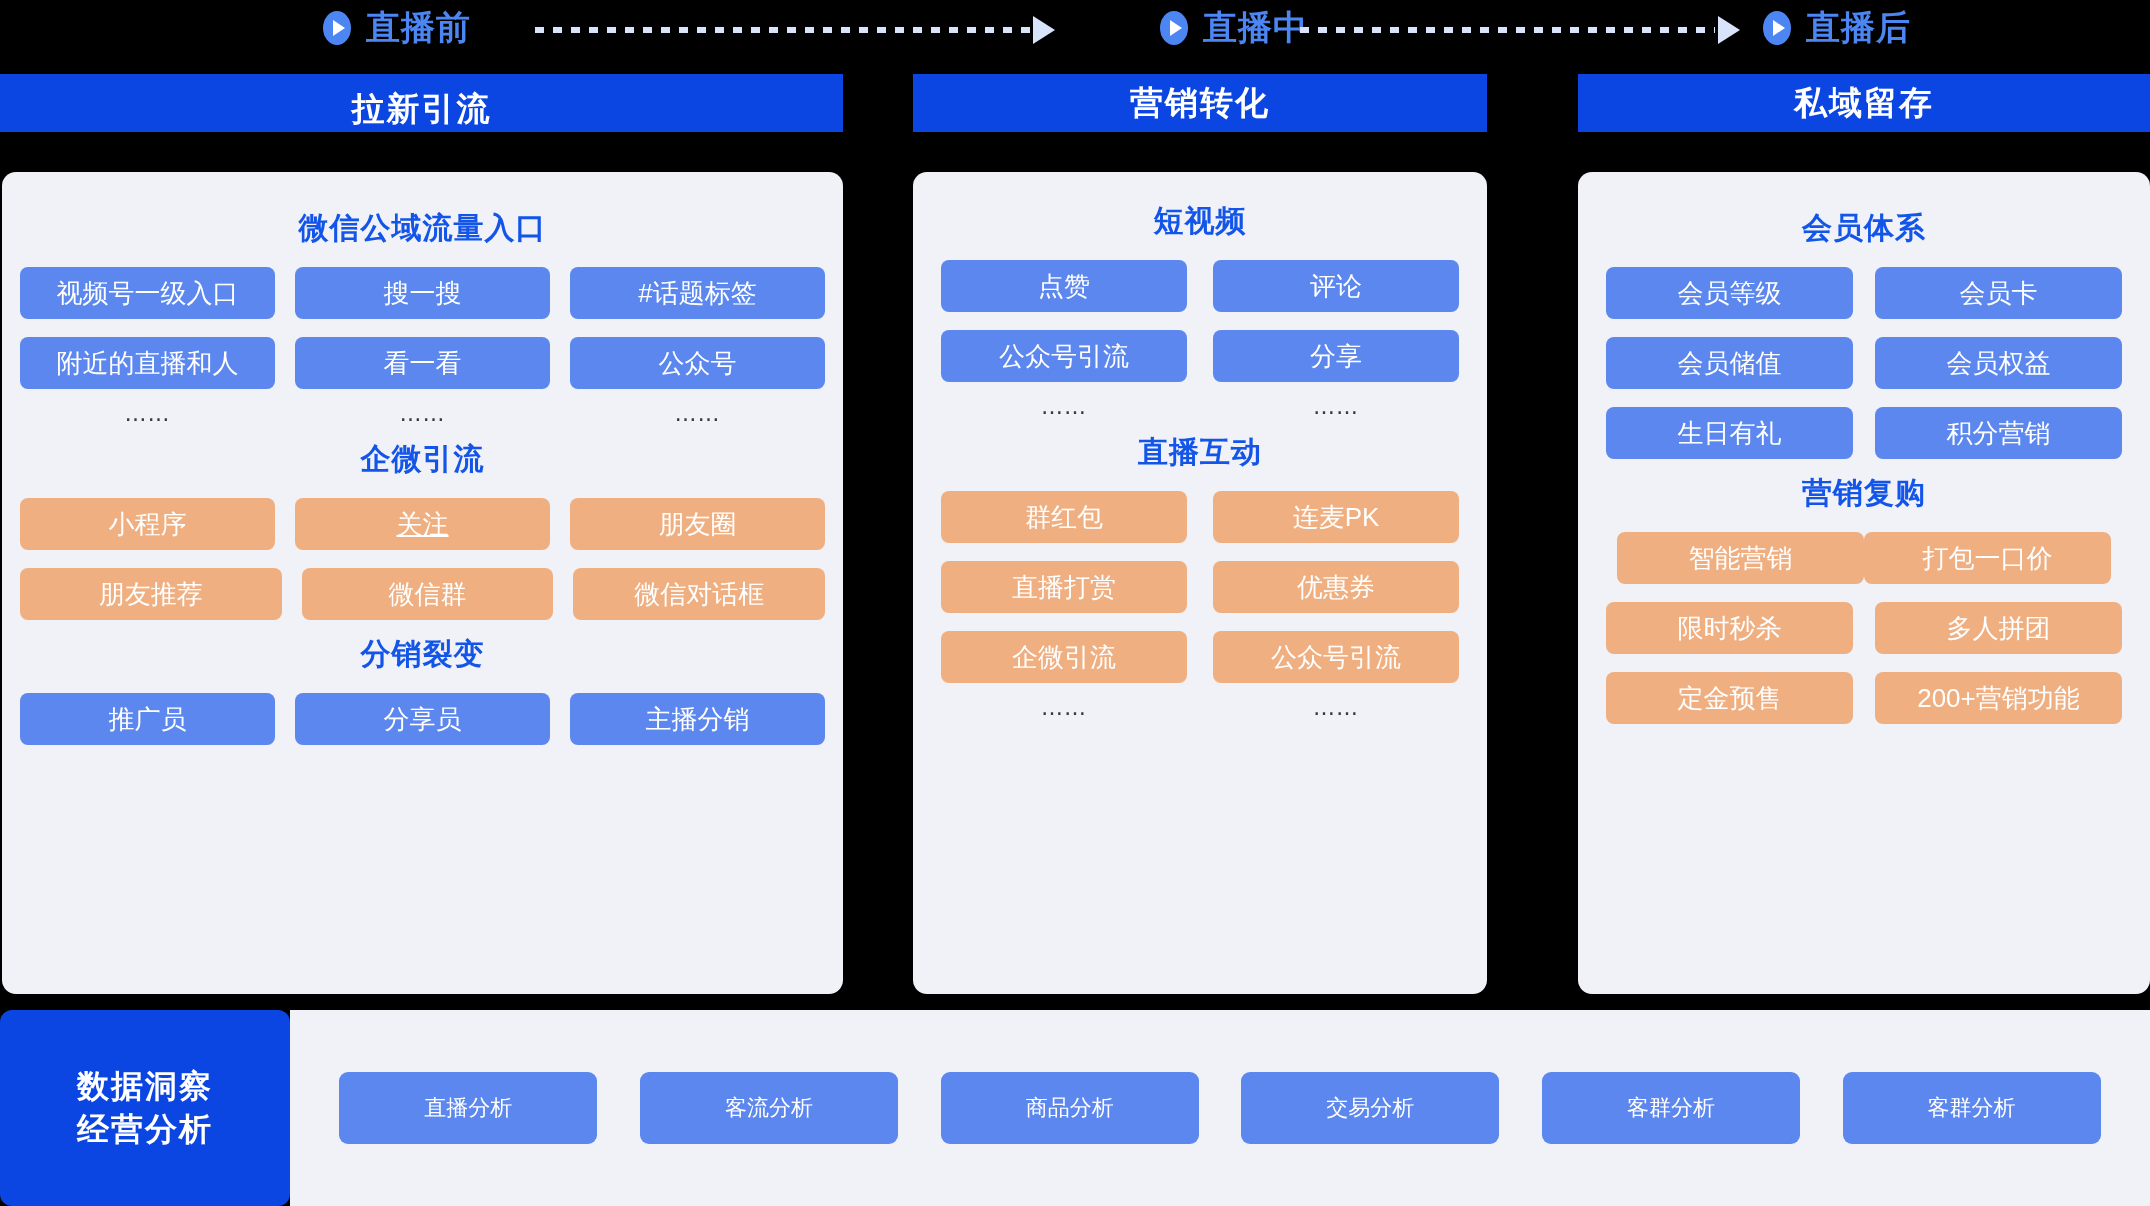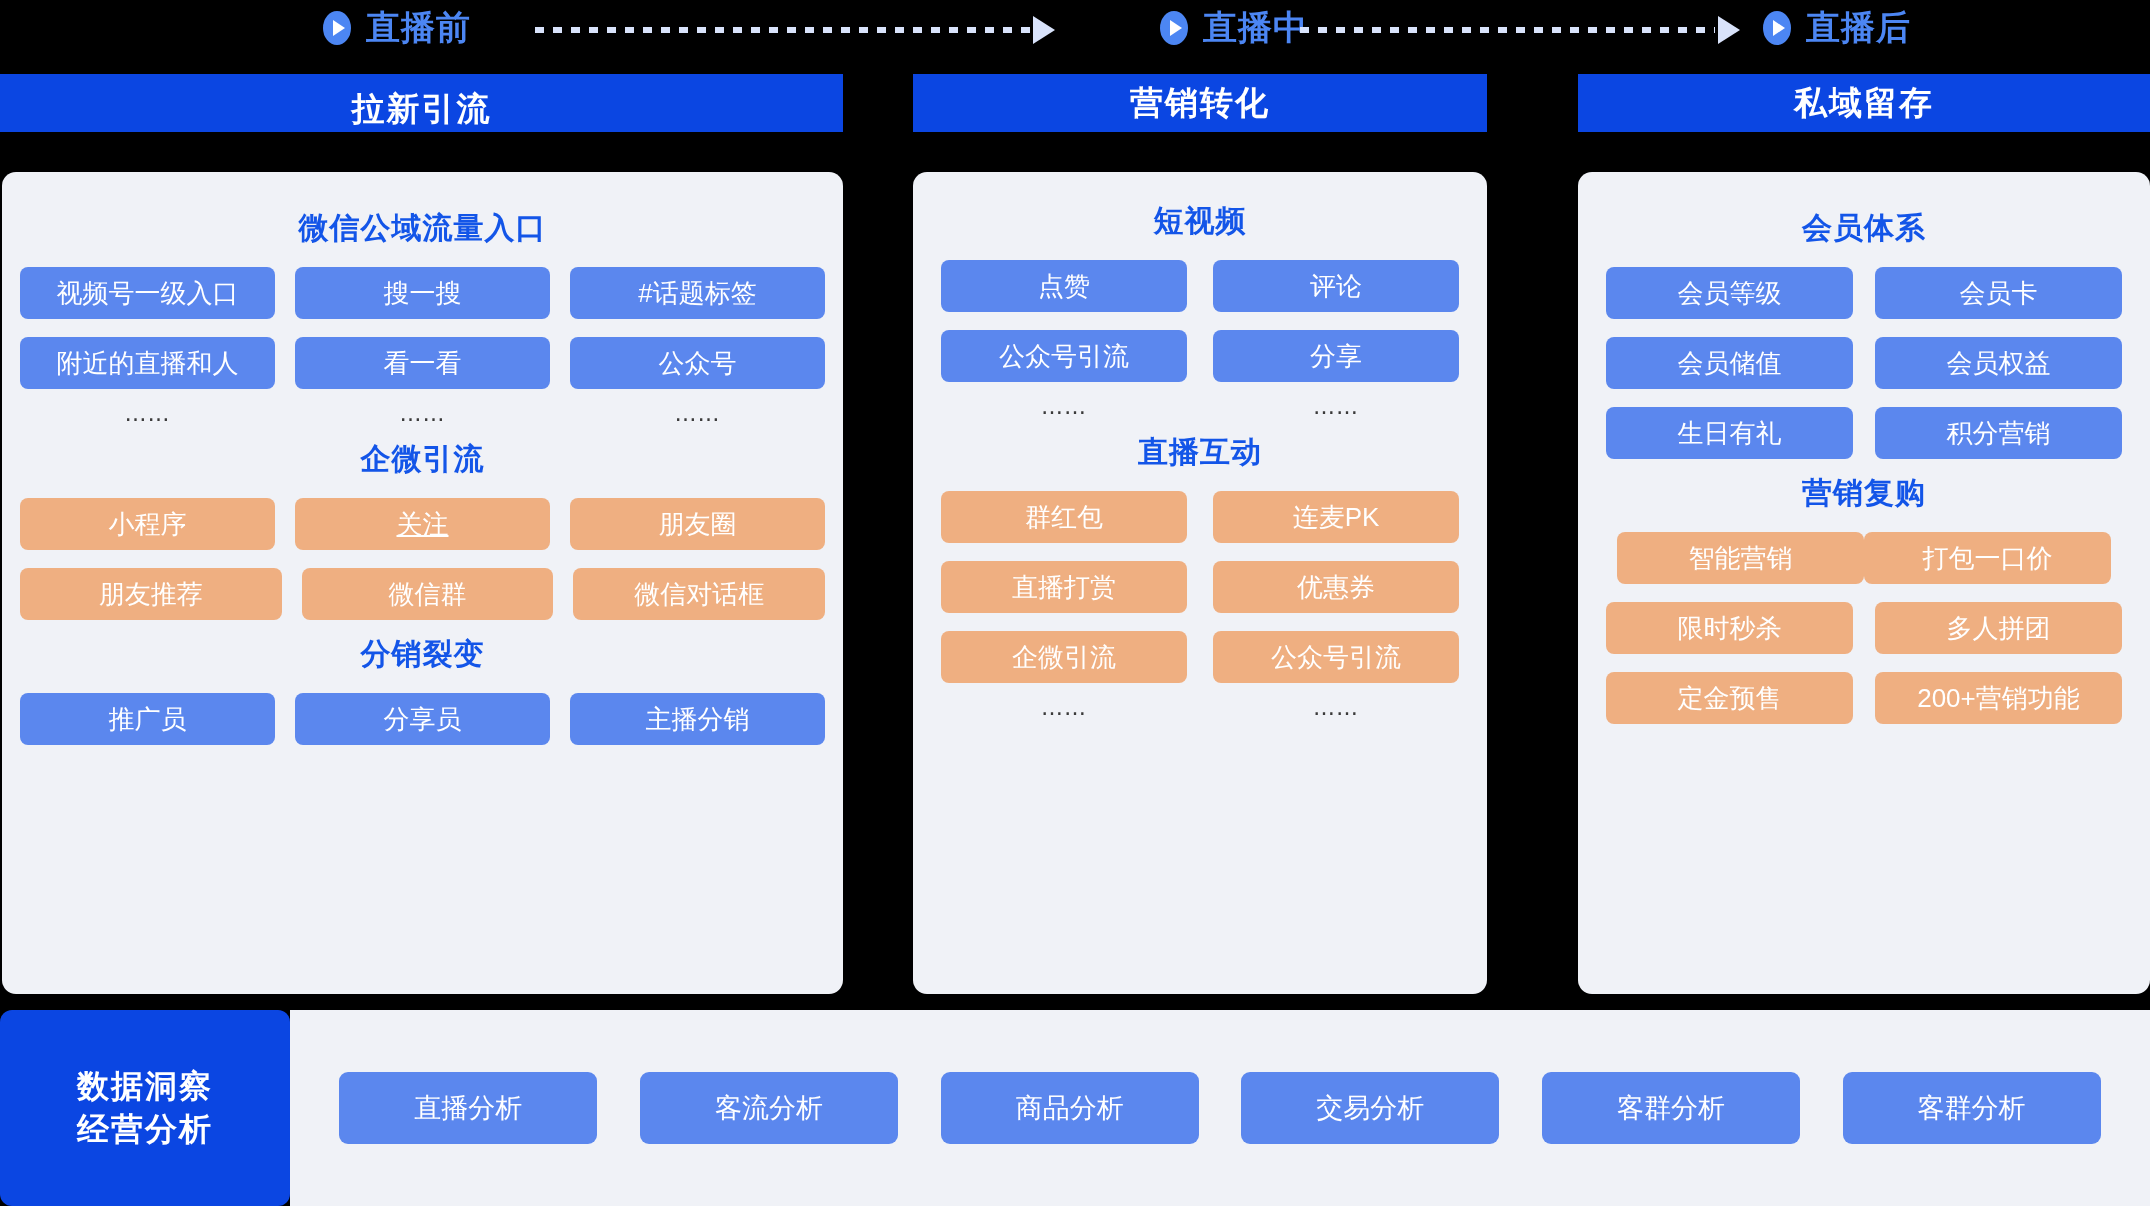--- a/index.html
+++ b/index.html
@@ -97,21 +97,21 @@
     line-height: 1.35; letter-spacing: 2px;
   }
   .bottom-track {
     flex: 1 1 auto;
     background: #F0F2F7;
     display: flex; align-items: center; justify-content: space-around;
     padding: 0 28px;
   }
   .bottom-tile {
     background: #5B87EE; border-radius: 9px;
-    color: #FFFFFF; font-size: 27px;
+    color: #FFFFFF; font-size: 22px;
     width: 258px; height: 72px;
     display: flex; align-items: center; justify-content: center;
     white-space: nowrap;
   }
 </style>
 </head>
 <body>
 
 <div class="stage">
 

